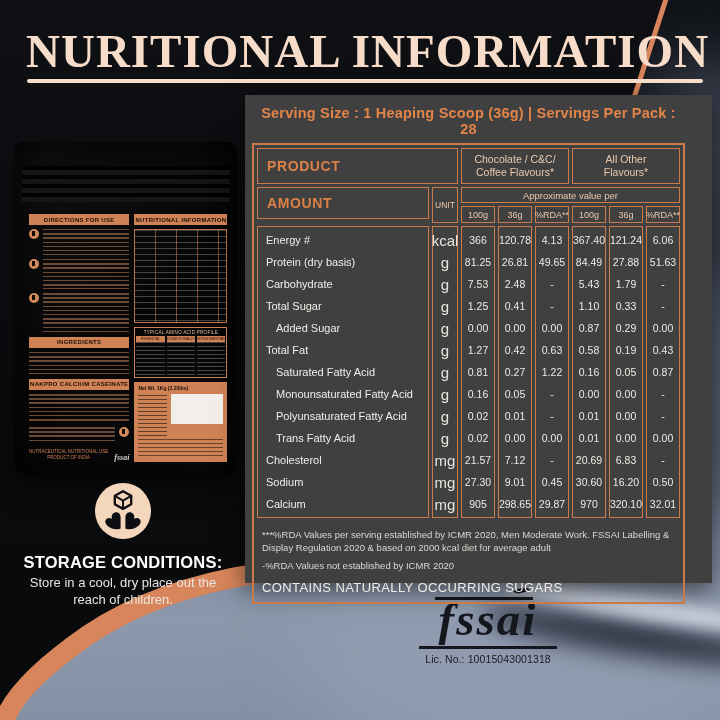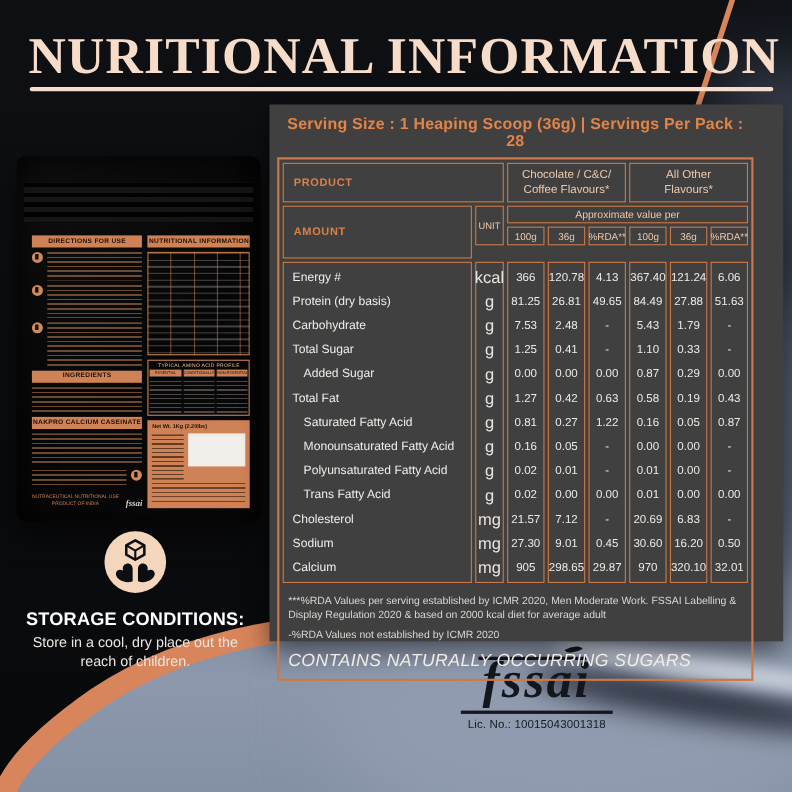--- a/index.html
+++ b/index.html
@@ -26,42 +26,42 @@
   
   .panel{position:absolute;left:245px;top:95px;width:467px;height:488px;background:#404040;z-index:3;
     box-shadow:0 8px 24px rgba(0,0,0,.55);}
   .serving-line{width:433px;margin:10px 0 6px 7px;text-align:center;
     color:#e28449;font-size:14.5px;font-weight:bold;letter-spacing:.2px;}
 
   .ntable{width:433px;margin-left:7px;border:2px solid #c97a48;padding:3px;box-sizing:border-box;}
   .trow{display:flex;gap:3px;}
   .hcell{border:1.5px solid #c97a48;box-sizing:border-box;display:flex;align-items:center;justify-content:center;}
   .c-product,.c-amount{justify-content:flex-start;padding-left:9px;color:#db8148;
-    font-size:10px;font-weight:bold;letter-spacing:.6px;}
+    font-size:14px;font-weight:bold;letter-spacing:.6px;}
   .c-product{width:201px;height:36px;}
   .c-flav{width:108px;height:36px;color:#ecc9ac;font-size:10.5px;line-height:1.25;text-align:center;padding:0 9px;}
   .row2{margin-top:3px;}
-  .c-amount{width:172px;height:48px;}
+  .c-amount{width:172px;height:32px;}
   .c-unit{width:26px;height:36px;color:#ecc9ac;font-size:8.5px;}
   .approx-col{width:219px;}
   .c-approx{height:16px;color:#ecc9ac;font-size:9.5px;margin-bottom:3px;}
   .subrow{display:flex;gap:3px;}
   .c-sub{width:34px;height:17px;color:#ecc9ac;font-size:9px;}
 
   .tbody{display:flex;gap:3px;margin-top:3px;}
   .bcol{border:1.5px solid #c97a48;box-sizing:border-box;height:292px;padding-top:2px;}
   .bcell{height:22px;display:flex;align-items:center;justify-content:center;
     color:#eeeae4;font-size:10.5px;white-space:nowrap;}
   .names .bcell{justify-content:flex-start;padding-left:8px;font-size:11px;color:#f1ede8;}
   .names .bcell.indent{padding-left:18px;}
   .units .bcell{font-size:15px;color:#e9e4de;}
 
   .notes{margin-top:3px;padding:7px 9px 4px 5px;}
   .note-p{margin:0 0 5px;color:#dcd7d1;font-size:9.5px;line-height:1.38;}
-  .note-sugars{margin-top:8px;color:#f0ece6;font-size:16px;letter-spacing:.4px;font-style:italic;}
+  .note-sugars{margin-top:8px;color:#f0ece6;font-size:13px;letter-spacing:.4px;}
 
   
   .pouch{position:absolute;left:15px;top:142px;width:222px;height:332px;z-index:2;
     background:linear-gradient(135deg,#101011 0%,#070708 55%,#0b0b0d 100%);
     border-radius:7px 10px 9px 9px;box-shadow:inset 0 0 34px #000,0 12px 28px rgba(0,0,0,.6);}
   .crimp{position:absolute;left:7px;right:7px;top:24px;height:36px;opacity:.85;
     background:repeating-linear-gradient(180deg,#000 0 4px,#17171a 4px 9px);}
   .plabel{position:absolute;left:14px;top:72px;right:11px;bottom:12px;display:flex;gap:5px;}
   .pcol{flex:1;display:flex;flex-direction:column;gap:4px;}
   .pbar{background:#cf8255;color:#1f0f05;font-size:6px;font-weight:bold;text-align:center;

